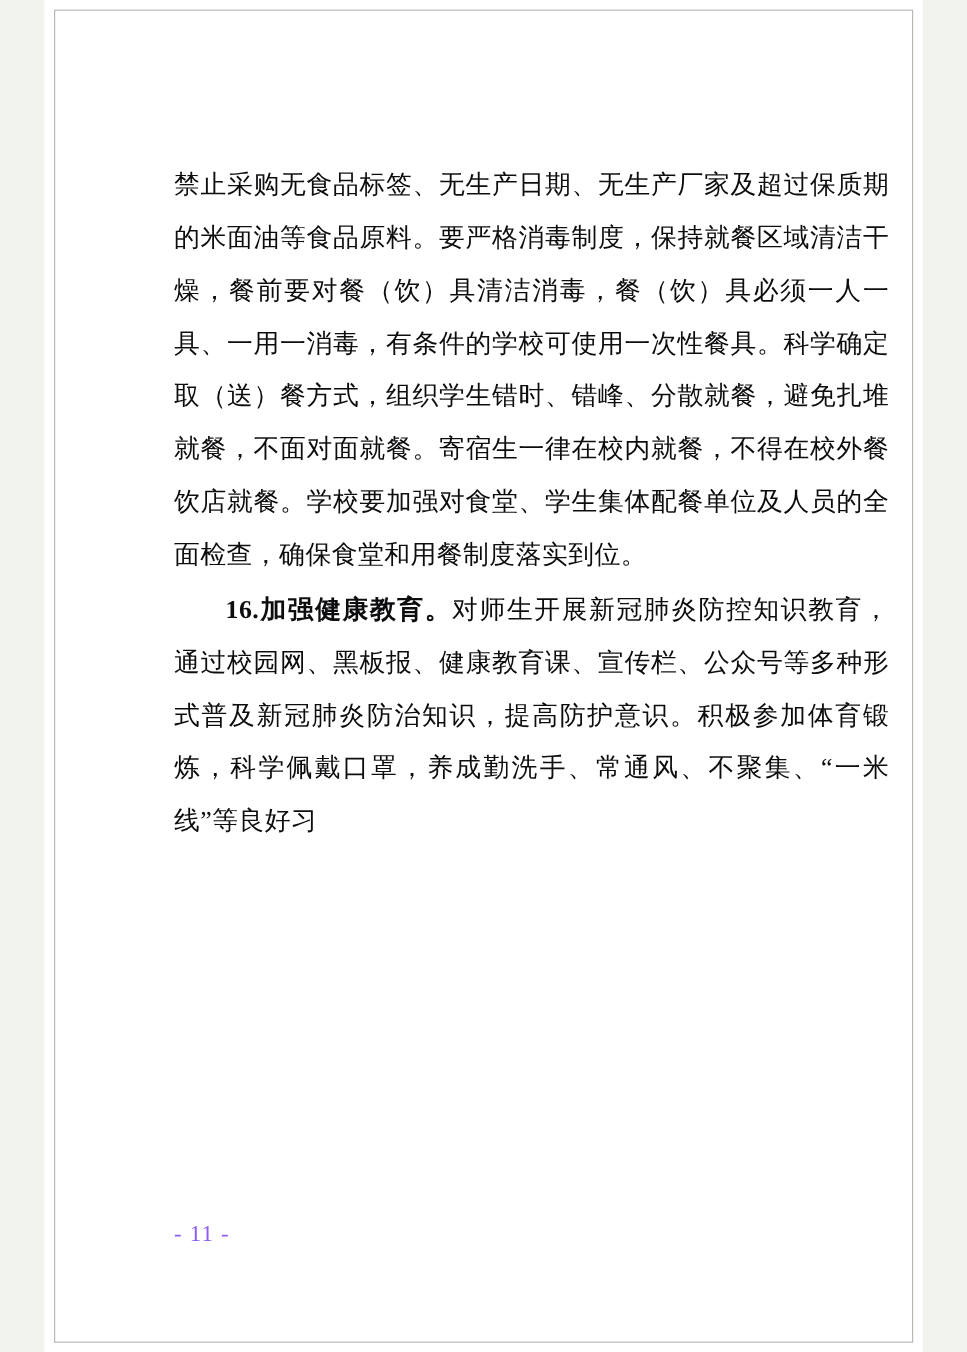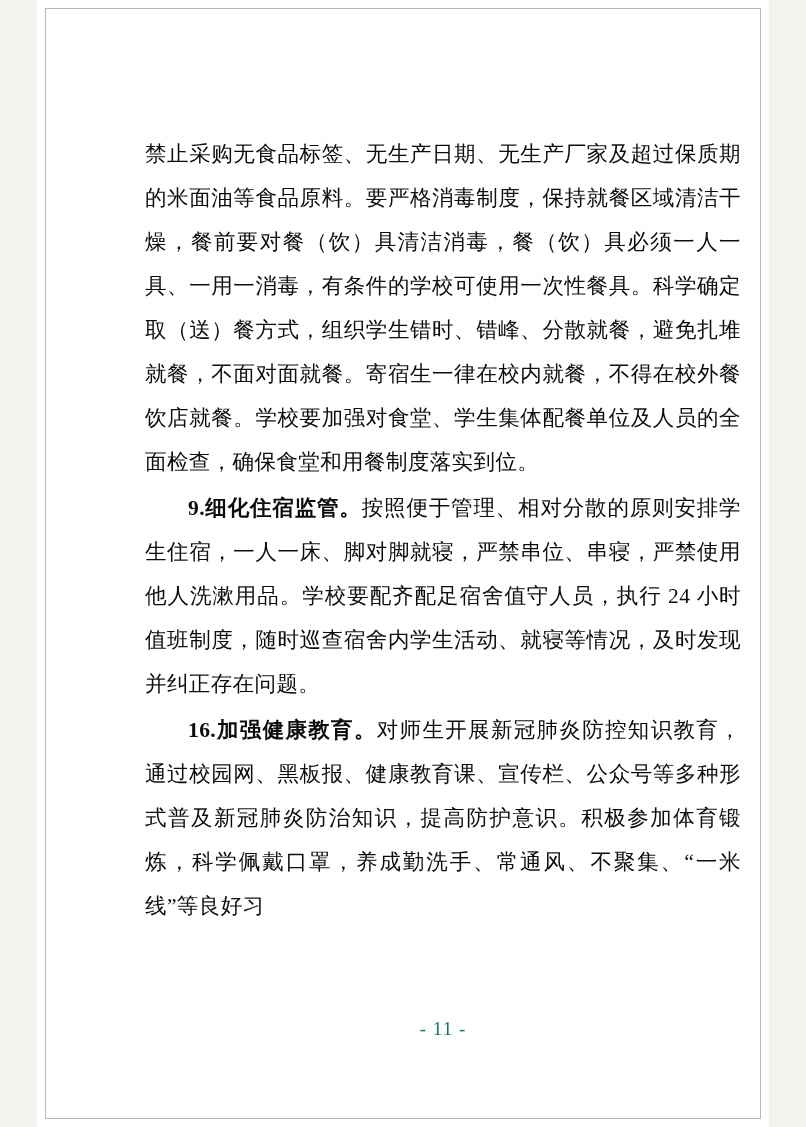--- a/index.html
+++ b/index.html
@@ -46,42 +46,39 @@
     text-indent: 43px;
   }
   .lead {
     font-weight: bold;
   }
   .footer {
     position: absolute;
     left: 108px;
     top: 1018px;
     width: 596px;
-    text-align: center;
+    text-align: left;
     font-family: "Liberation Serif", "DejaVu Serif", serif;
     font-size: 19px;
-    color: #0f766e;
+    color: #8b5cf6;
     letter-spacing: 1px;
   }
 </style>
 </head>
 <body>
 
 <div class="page">
   <div class="page-border"></div>
 
   <div class="content">
 
     <p class="para">
       <span>禁止采购无食品标签、无生产日期、无生产厂家及超过保质期的米面油等食品原料。要严格消毒制度，保持就餐区域清洁干燥，餐前要对餐（饮）具清洁消毒，餐（饮）具必须一人一具、一用一消毒，有条件的学校可使用一次性餐具。科学确定取（送）餐方式，组织学生错时、错峰、分散就餐，避免扎堆就餐，不面对面就餐。寄宿生一律在校内就餐，不得在校外餐饮店就餐。学校要加强对食堂、学生集体配餐单位及人员的全面检查，确保食堂和用餐制度落实到位。</span>
     </p>
 
-    <p class="para indent">
-      <span class="lead">9.细化住宿监管。</span><span>按照便于管理、相对分散的原则安排学生住宿，一人一床、脚对脚就寝，严禁串位、串寝，严禁使用他人洗漱用品。学校要配齐配足宿舍值守人员，执行 24 小时值班制度，随时巡查宿舍内学生活动、就寝等情况，及时发现并纠正存在问题。</span>
-    </p>
 
 
     <p class="para indent">
       <span class="lead">16.加强健康教育。</span><span>对师生开展新冠肺炎防控知识教育，通过校园网、黑板报、健康教育课、宣传栏、公众号等多种形式普及新冠肺炎防治知识，提高防护意识。积极参加体育锻炼，科学佩戴口罩，养成勤洗手、常通风、不聚集、“一米线”等良好习</span>
     </p>
 
   </div>
 
   <div class="footer">- 11 -</div>
 </div>

